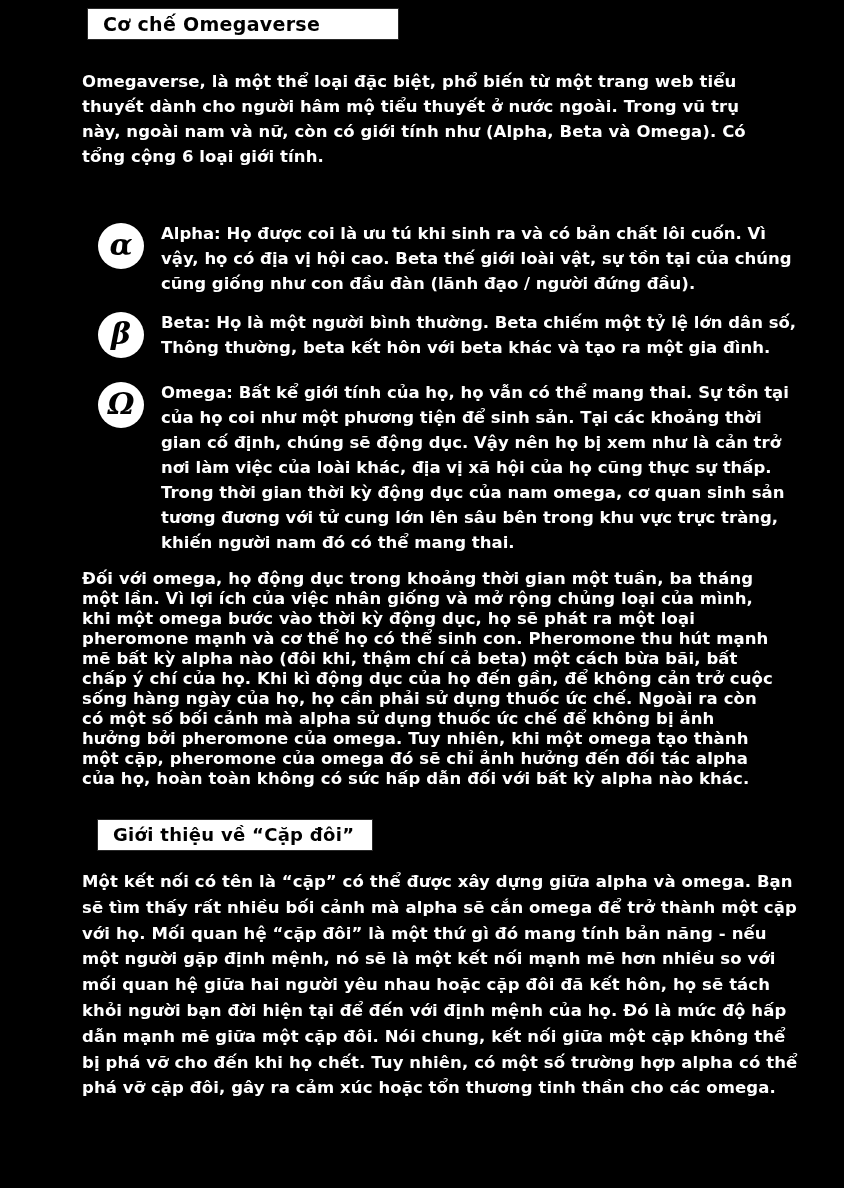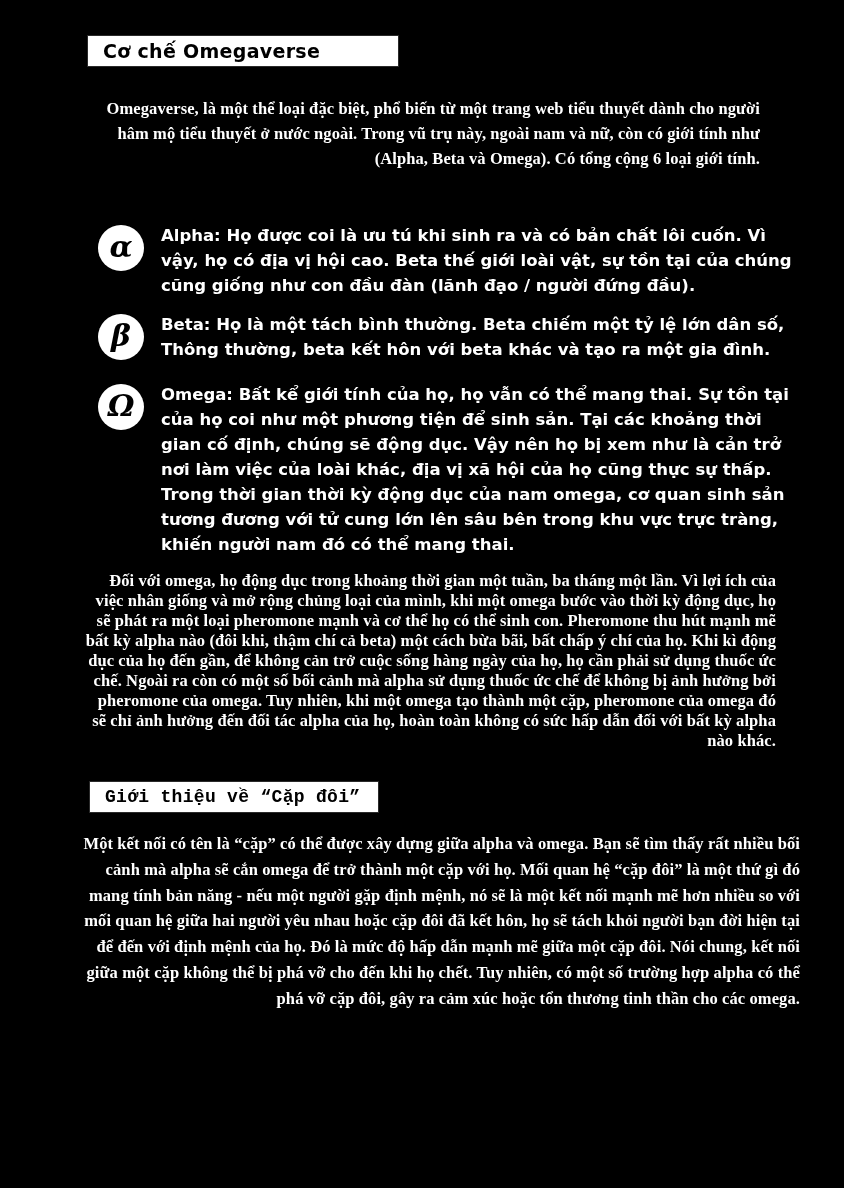--- a/index.html
+++ b/index.html
@@ -1,21 +1,21 @@
 <!DOCTYPE html>
 <html lang="vi"><head>
 <meta charset="utf-8">
 <style>
   html,body{margin:0;padding:0;background:#000;}
   .page{
     position:relative;
     width:844px;height:1188px;
     background:#000000;
     box-sizing:border-box;
-    padding:36px 44px 0 82px;
+    padding:9px 44px 0 82px;
     font-family:"DejaVu Sans", sans-serif;
     color:#ffffff;
     overflow:hidden;
   }
   .hdr{
     display:inline-block;
     background:#ffffff;
     color:#000000;
     font-weight:700;
     font-size:18px;
@@ -28,28 +28,27 @@
   .hdr .greek{
     font-family:"DejaVu Serif", serif;
     font-style:italic;
     font-weight:700;
     font-size:19px;
     letter-spacing:2px;
   }
   .hdr-title{min-width:310px;margin-left:6px;font-size:19px;}
   .hdr-genders{min-width:227px;margin-left:8px;}
   .hdr-heat{min-width:225px;margin-left:3px;}
-  .hdr-pair{min-width:232px;margin-left:8px;font-family:Liberation Mono, monospace;}
+  .hdr-pair{min-width:232px;margin-left:16px;}
   .para{
     font-weight:700;
     font-size:16.5px;
     line-height:25px;
     letter-spacing:0.1px;
-    text-align:right;
-    font-family:Liberation Serif, serif;
+    text-align:left;
   }
   .p-intro{margin:30px 0 0 0;max-width:678px;}
   .p-genders{margin:9px 0 0 0;max-width:684px;}
   .p-heat{margin:8px 0 0 0;max-width:694px;line-height:20px;}
   .p-pair{margin:19px 0 0 0;max-width:726px;line-height:25.8px;}
   .gap-genders{height:38px;}
   .gap-pair{height:31px;}
   .glossary{margin-top:14px;}
   .g-item{
     display:flex;
@@ -106,21 +105,21 @@
       <div class="g-badge">
         <span class="sym">α</span>
       </div>
       <div class="g-text">Alpha:  Họ được coi là ưu tú khi sinh ra và có bản chất lôi cuốn. Vì vậy, họ có địa vị hội cao. Beta thế giới loài vật, sự tồn tại của chúng cũng giống như con đầu đàn (lãnh đạo / người đứng đầu).</div>
     </div>
 
     <div class="g-item">
       <div class="g-badge">
         <span class="sym">β</span>
       </div>
-      <div class="g-text">Beta: Họ là một tách bình thường. Beta chiếm một tỷ lệ lớn dân số, Thông thường, beta kết hôn với beta khác và tạo ra một gia đình.</div>
+      <div class="g-text">Beta: Họ là một người bình thường. Beta chiếm một tỷ lệ lớn dân số, Thông thường, beta kết hôn với beta khác và tạo ra một gia đình.</div>
     </div>
 
     <div class="g-item omega">
       <div class="g-badge">
         <span class="sym">Ω</span>
       </div>
       <div class="g-text">Omega: Bất kể giới tính của họ, họ vẫn có thể mang thai. Sự tồn tại của họ coi như một phương tiện để sinh sản. Tại các khoảng thời gian cố định, chúng sẽ động dục. Vậy nên họ bị xem như là cản trở nơi làm việc của loài khác, địa vị xã hội của họ cũng thực sự thấp. Trong thời gian thời kỳ động dục của nam omega, cơ quan sinh sản tương đương với tử cung lớn lên sâu bên trong khu vực trực tràng, khiến người nam đó có thể mang thai.</div>
     </div>
 
   </div>

